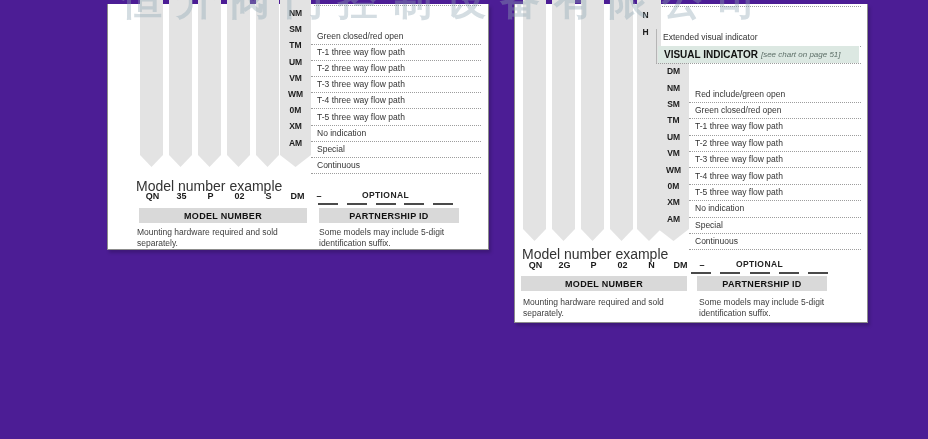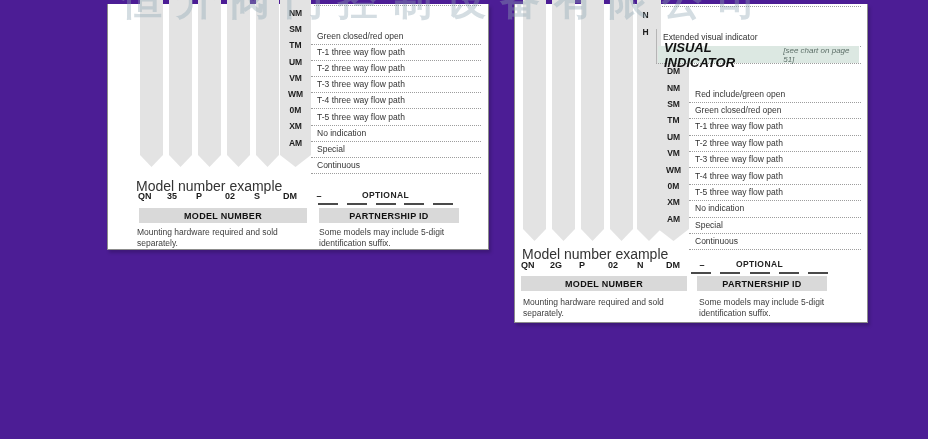--- a/index.html
+++ b/index.html
@@ -34,27 +34,27 @@
     flex:1; font-size:8.5px; color:#333; padding-left:6px;
     border-bottom:1px dotted #9d9d9d; height:100%;
     display:flex; align-items:center;margin-top:46px;
   }
   .toprule { position:absolute; border-top:1px dotted #9d9d9d; }
 
   .sec-header {
     position:absolute; background:#dce8e2; display:flex; align-items:center;
     padding-left:6px; box-sizing:border-box;
   }
-  .sec-header .t1 { font-size:13px; font-weight:bold; color:#111;font-style:italic; }
+  .sec-header .t1 { font-size:10px; font-weight:bold; color:#111; }
   .sec-header .t2 { font-size:8px; font-style:italic; color:#5d6f68; margin-left:3px; }
 
   .ex-label { position:absolute; font-size:14px; color:#333; }
   .mcodes { position:absolute; display:flex; }
   .mcodes .mc {
-    width:29px; font-size:9px; font-weight:bold; color:#1a1a1a; flex:none;
+    width:29px; text-align:center; font-size:9px; font-weight:bold; color:#1a1a1a; flex:none;
   }
   .mcodes .dash { width:14px; text-align:center; font-size:9px; font-weight:bold; color:#1a1a1a; }
 
   .optional { position:absolute; }
   .optional .opt-label { text-align:center; font-size:8.5px; font-weight:bold; color:#222; letter-spacing:.4px; }
   .optional .blanks { display:flex; justify-content:space-between; margin-top:3px; }
   .optional .blank { width:20px; height:0; border-bottom:2px solid #4a4a4a; }
 
   .label-bar {
     position:absolute; height:15px; background:#d9d9d9;

